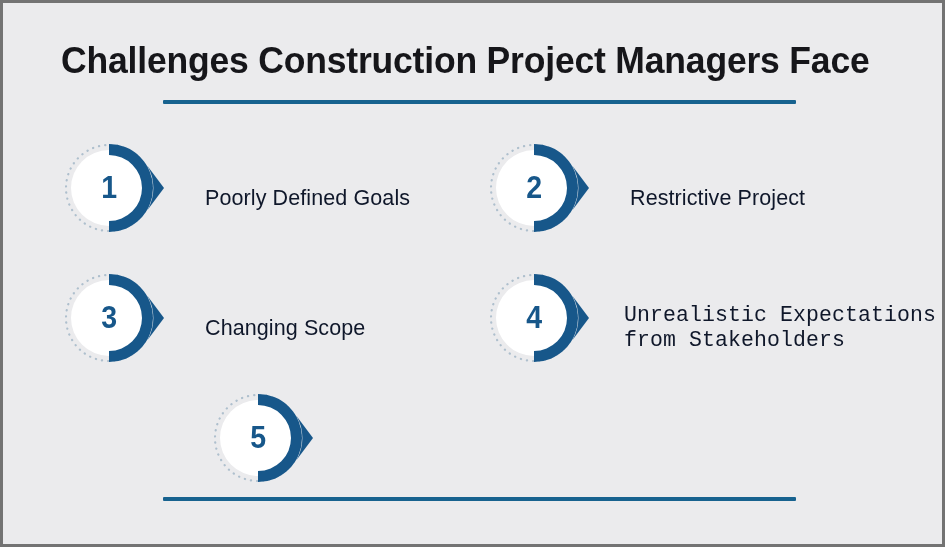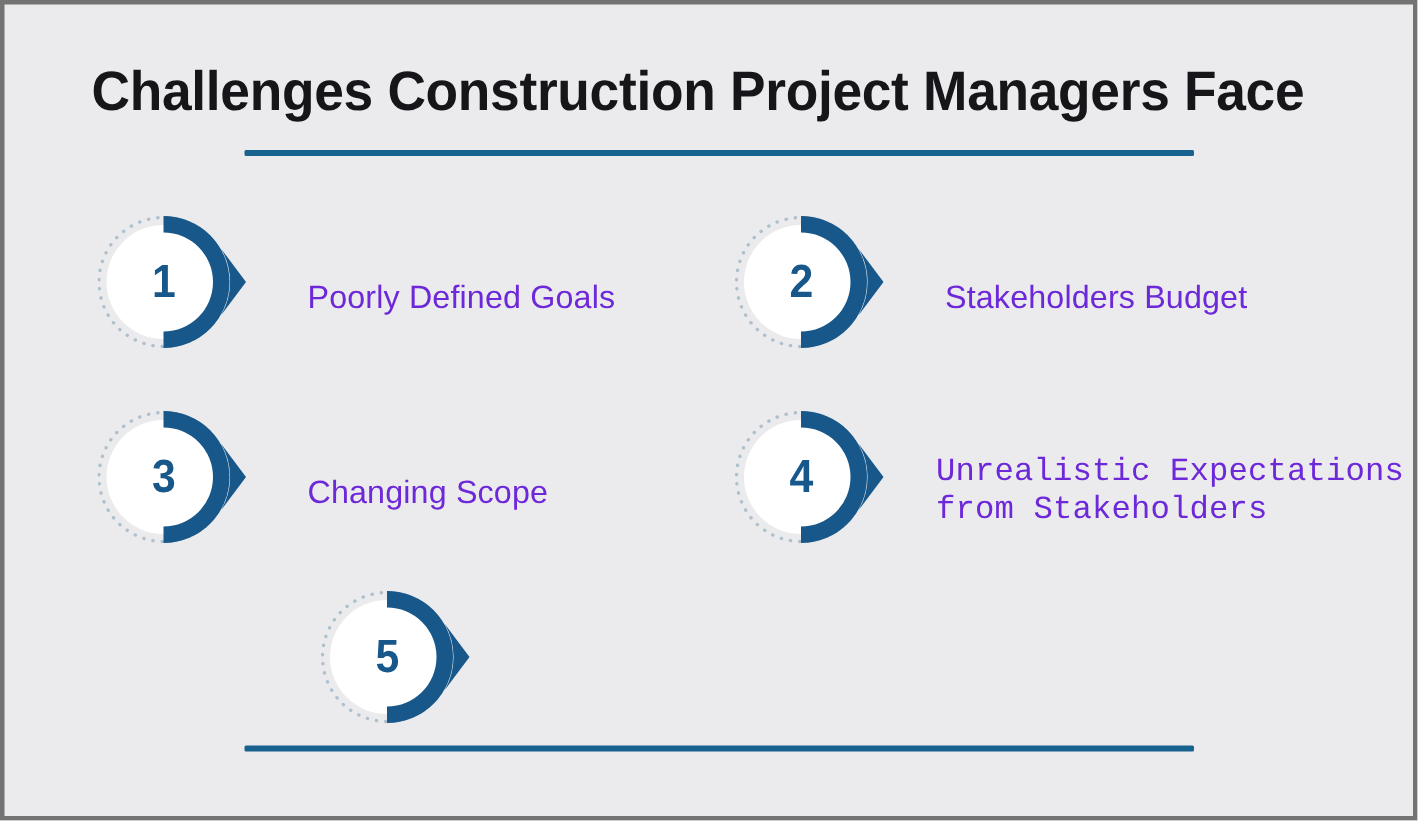--- a/index.html
+++ b/index.html
@@ -81,21 +81,21 @@
     font-weight: 700;
     color: #17578a;
     letter-spacing: -0.5px;
     transform: scaleX(0.92);
   }
 
   
   .label {
     font-size: 21.5px;
     line-height: 25px;
-    color: #6d28d9;
+    color: #0f172a;
     white-space: pre-line;
     letter-spacing: 0.1px;
     margin-top: 20px;
   }
 
   
   .item-1 { left: 62px;  top: 135px; }
   .item-2 { left: 487px; top: 135px; }
   .item-3 { left: 62px;  top: 265px; }
   .item-4 { left: 487px; top: 265px; }
@@ -132,21 +132,21 @@
   <div class="item item-2">
     <div class="badge">
       <svg width="106" height="100" viewBox="0 0 106 100" aria-hidden="true">
         <circle cx="44" cy="50" r="43" fill="none" stroke="#aebfcd" stroke-width="2.2" stroke-linecap="round" stroke-dasharray="0.2 6"></circle>
         <circle cx="44" cy="50" r="38" fill="#ffffff"></circle>
         <path d="M44 6 A44 44 0 0 1 44 94 L44 83 A33 33 0 0 0 44 17 Z" fill="#17578a"></path>
         <path d="M82.5 28 A44 44 0 0 1 82.5 72 L99 50 Z" fill="#17578a"></path>
       </svg>
       <div class="badge-number">2</div>
     </div>
-    <div class="label">Stakeholders Budget</div>
+    <div class="label">Restrictive Project</div>
   </div>
 
   <div class="item item-3">
     <div class="badge">
       <svg width="106" height="100" viewBox="0 0 106 100" aria-hidden="true">
         <circle cx="44" cy="50" r="43" fill="none" stroke="#aebfcd" stroke-width="2.2" stroke-linecap="round" stroke-dasharray="0.2 6"></circle>
         <circle cx="44" cy="50" r="38" fill="#ffffff"></circle>
         <path d="M44 6 A44 44 0 0 1 44 94 L44 83 A33 33 0 0 0 44 17 Z" fill="#17578a"></path>
         <path d="M82.5 28 A44 44 0 0 1 82.5 72 L99 50 Z" fill="#17578a"></path>
       </svg>

